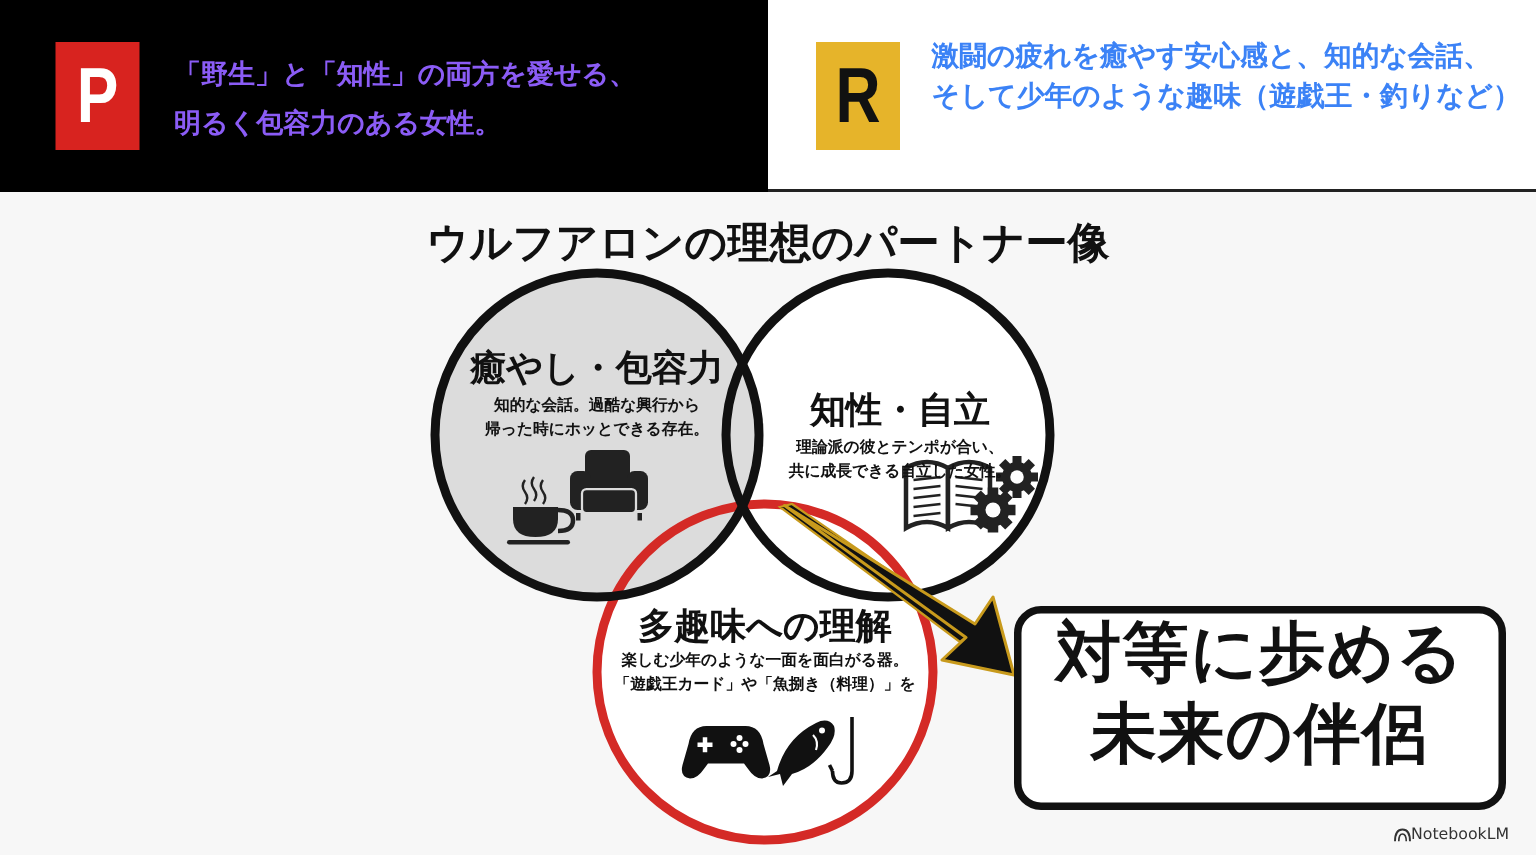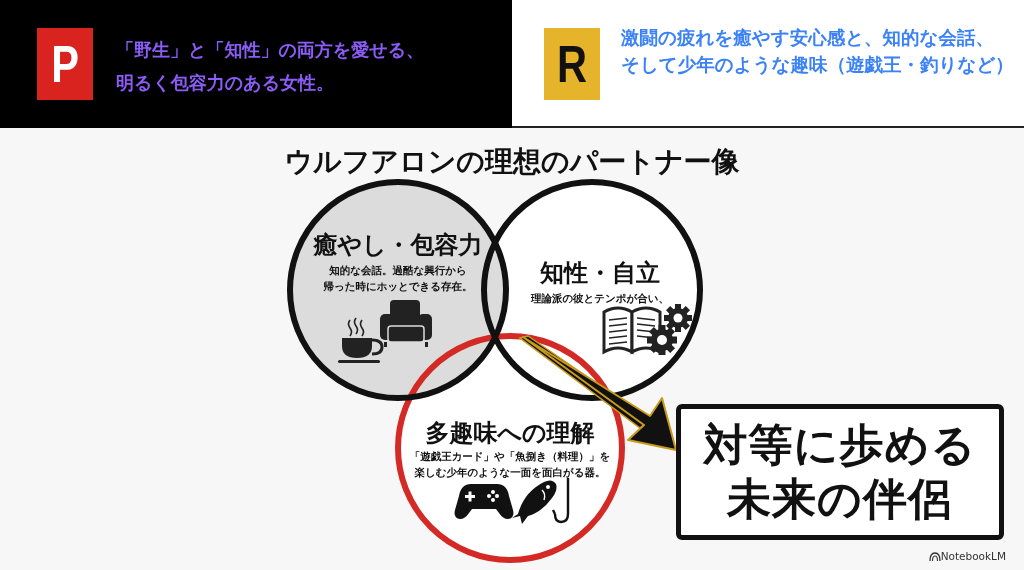--- a/index.html
+++ b/index.html
@@ -20,22 +20,22 @@
   .badge-r { left: 25px; top: 28px; background: #e6b42a; color: #111; }
   .p-text { position: absolute; left: 116px; top: 33px; color: #8b5cf6; font-weight: bold; font-size: 18px; line-height: 33px; white-space: nowrap; }
   .r-text { position: absolute; left: 109px; top: 24px; color: #3b82f6; font-weight: bold; font-size: 18.5px; line-height: 27px; white-space: nowrap; }
   .title { position: absolute; left: 0; width: 1024px; top: 143px; text-align: center; font-weight: bold; font-size: 28px; letter-spacing: 0px; }
   svg.venn { position: absolute; left: 0; top: 0; }
   .circle-label { position: absolute; text-align: center; font-weight: bold; white-space: nowrap; }
   .c-head { font-size: 24px; line-height: 26px; }
   .c-body { font-size: 10.5px; line-height: 16px; margin-top: 4px; }
   .result-box {
     position: absolute; left: 676px; top: 404px; width: 318px; height: 126px;
-    border: 5px solid #111; border-radius: 6px; background: #fff;
-    display: flex; flex-direction: column; align-items: center; justify-content: center;
+    border: 5px solid #111; border-radius: 18px; background: #fff;
+    display: flex; flex-direction: column; align-items: center; 
   }
   .result-line { font-weight: bold; font-size: 44px; line-height: 54px; white-space: nowrap; letter-spacing: 1px; }
   .brand { position: absolute; right: 18px; bottom: 8px; font-size: 10.5px; color: #333; display: flex; align-items: center; gap: 0; justify-content: center; }
 </style>
 </head>
 <body>
 
 <div class="header">
   <div class="panel-p">
     <div class="badge badge-p">P</div>
@@ -175,28 +175,29 @@
   <div class="c-body">
     <div>知的な会話。過酷な興行から</div>
     <div>帰った時にホッとできる存在。</div>
   </div>
 </div>
 
 <div class="circle-label" style="left:525px; top:232px; width:150px;margin-top:28px;">
   <div class="c-head">知性・自立</div>
   <div class="c-body">
     <div>理論派の彼とテンポが合い、</div>
-  </div>
-</div>
-
-<div class="circle-label" style="left:400px; top:420px; width:220px;">
+    <div>共に成長できる自立した女性。</div>
+  </div>
+</div>
+
+<div class="circle-label" style="left:400px; top:404px; width:220px;">
   <div class="c-head">多趣味への理解</div>
   <div class="c-body" style="margin-top:2px;">
+    <div>楽しむ少年のような一面を面白がる器。</div>
     <div>「遊戯王カード」や「魚捌き（料理）」を</div>
-    <div>楽しむ少年のような一面を面白がる器。</div>
   </div>
 </div>
 
 <div class="result-box">
   <div class="result-line">対等に歩める</div>
   <div class="result-line">未来の伴侶</div>
 </div>
 
 <div class="brand">
   <svg width="12" height="9" viewBox="0 0 12 9">

